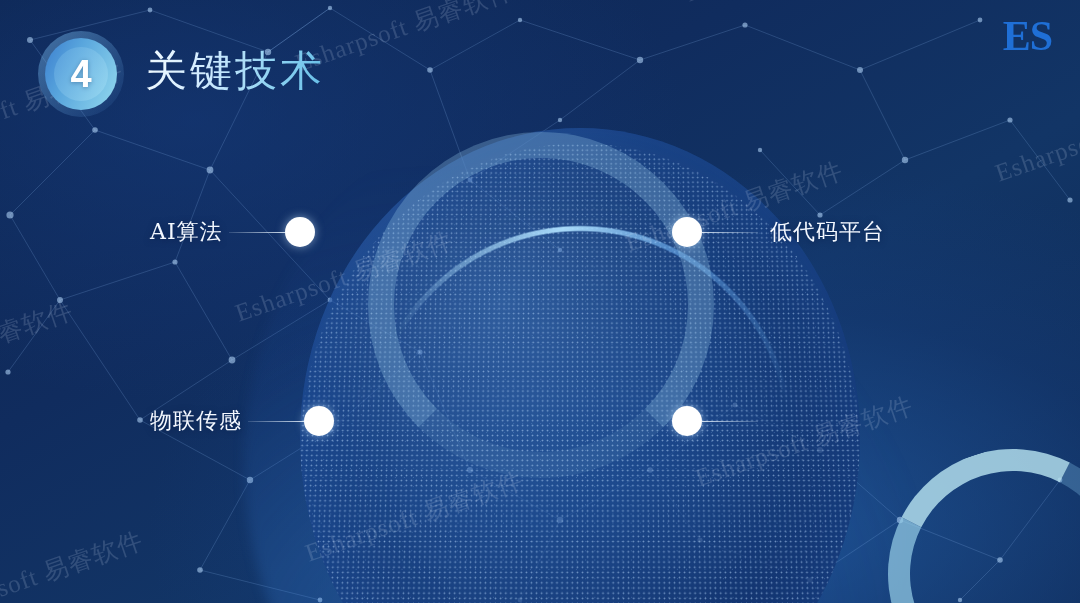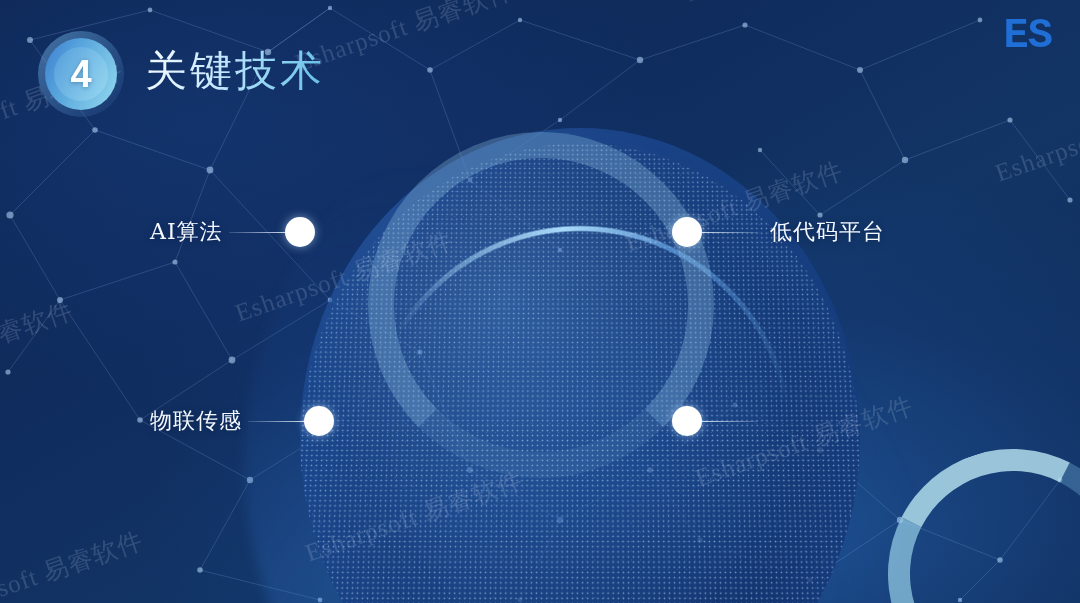--- a/index.html
+++ b/index.html
@@ -188,21 +188,21 @@
     font-family: "DejaVu Sans", "Liberation Sans", sans-serif;
   }
   .logo {
     position: absolute;
     right: 28px;
     top: 12px;
     font-size: 42px;
     font-weight: bold;
     letter-spacing: -1px;
     color: #1f6fd6;
-    font-family: Liberation Mono, monospace;
+    font-family: Liberation Serif, serif;
   }
 
   
   .center-title {
     position: absolute;
     left: 0;
     right: 0;
     top: 272px;
     text-align: center;
     color: #ffffff;

